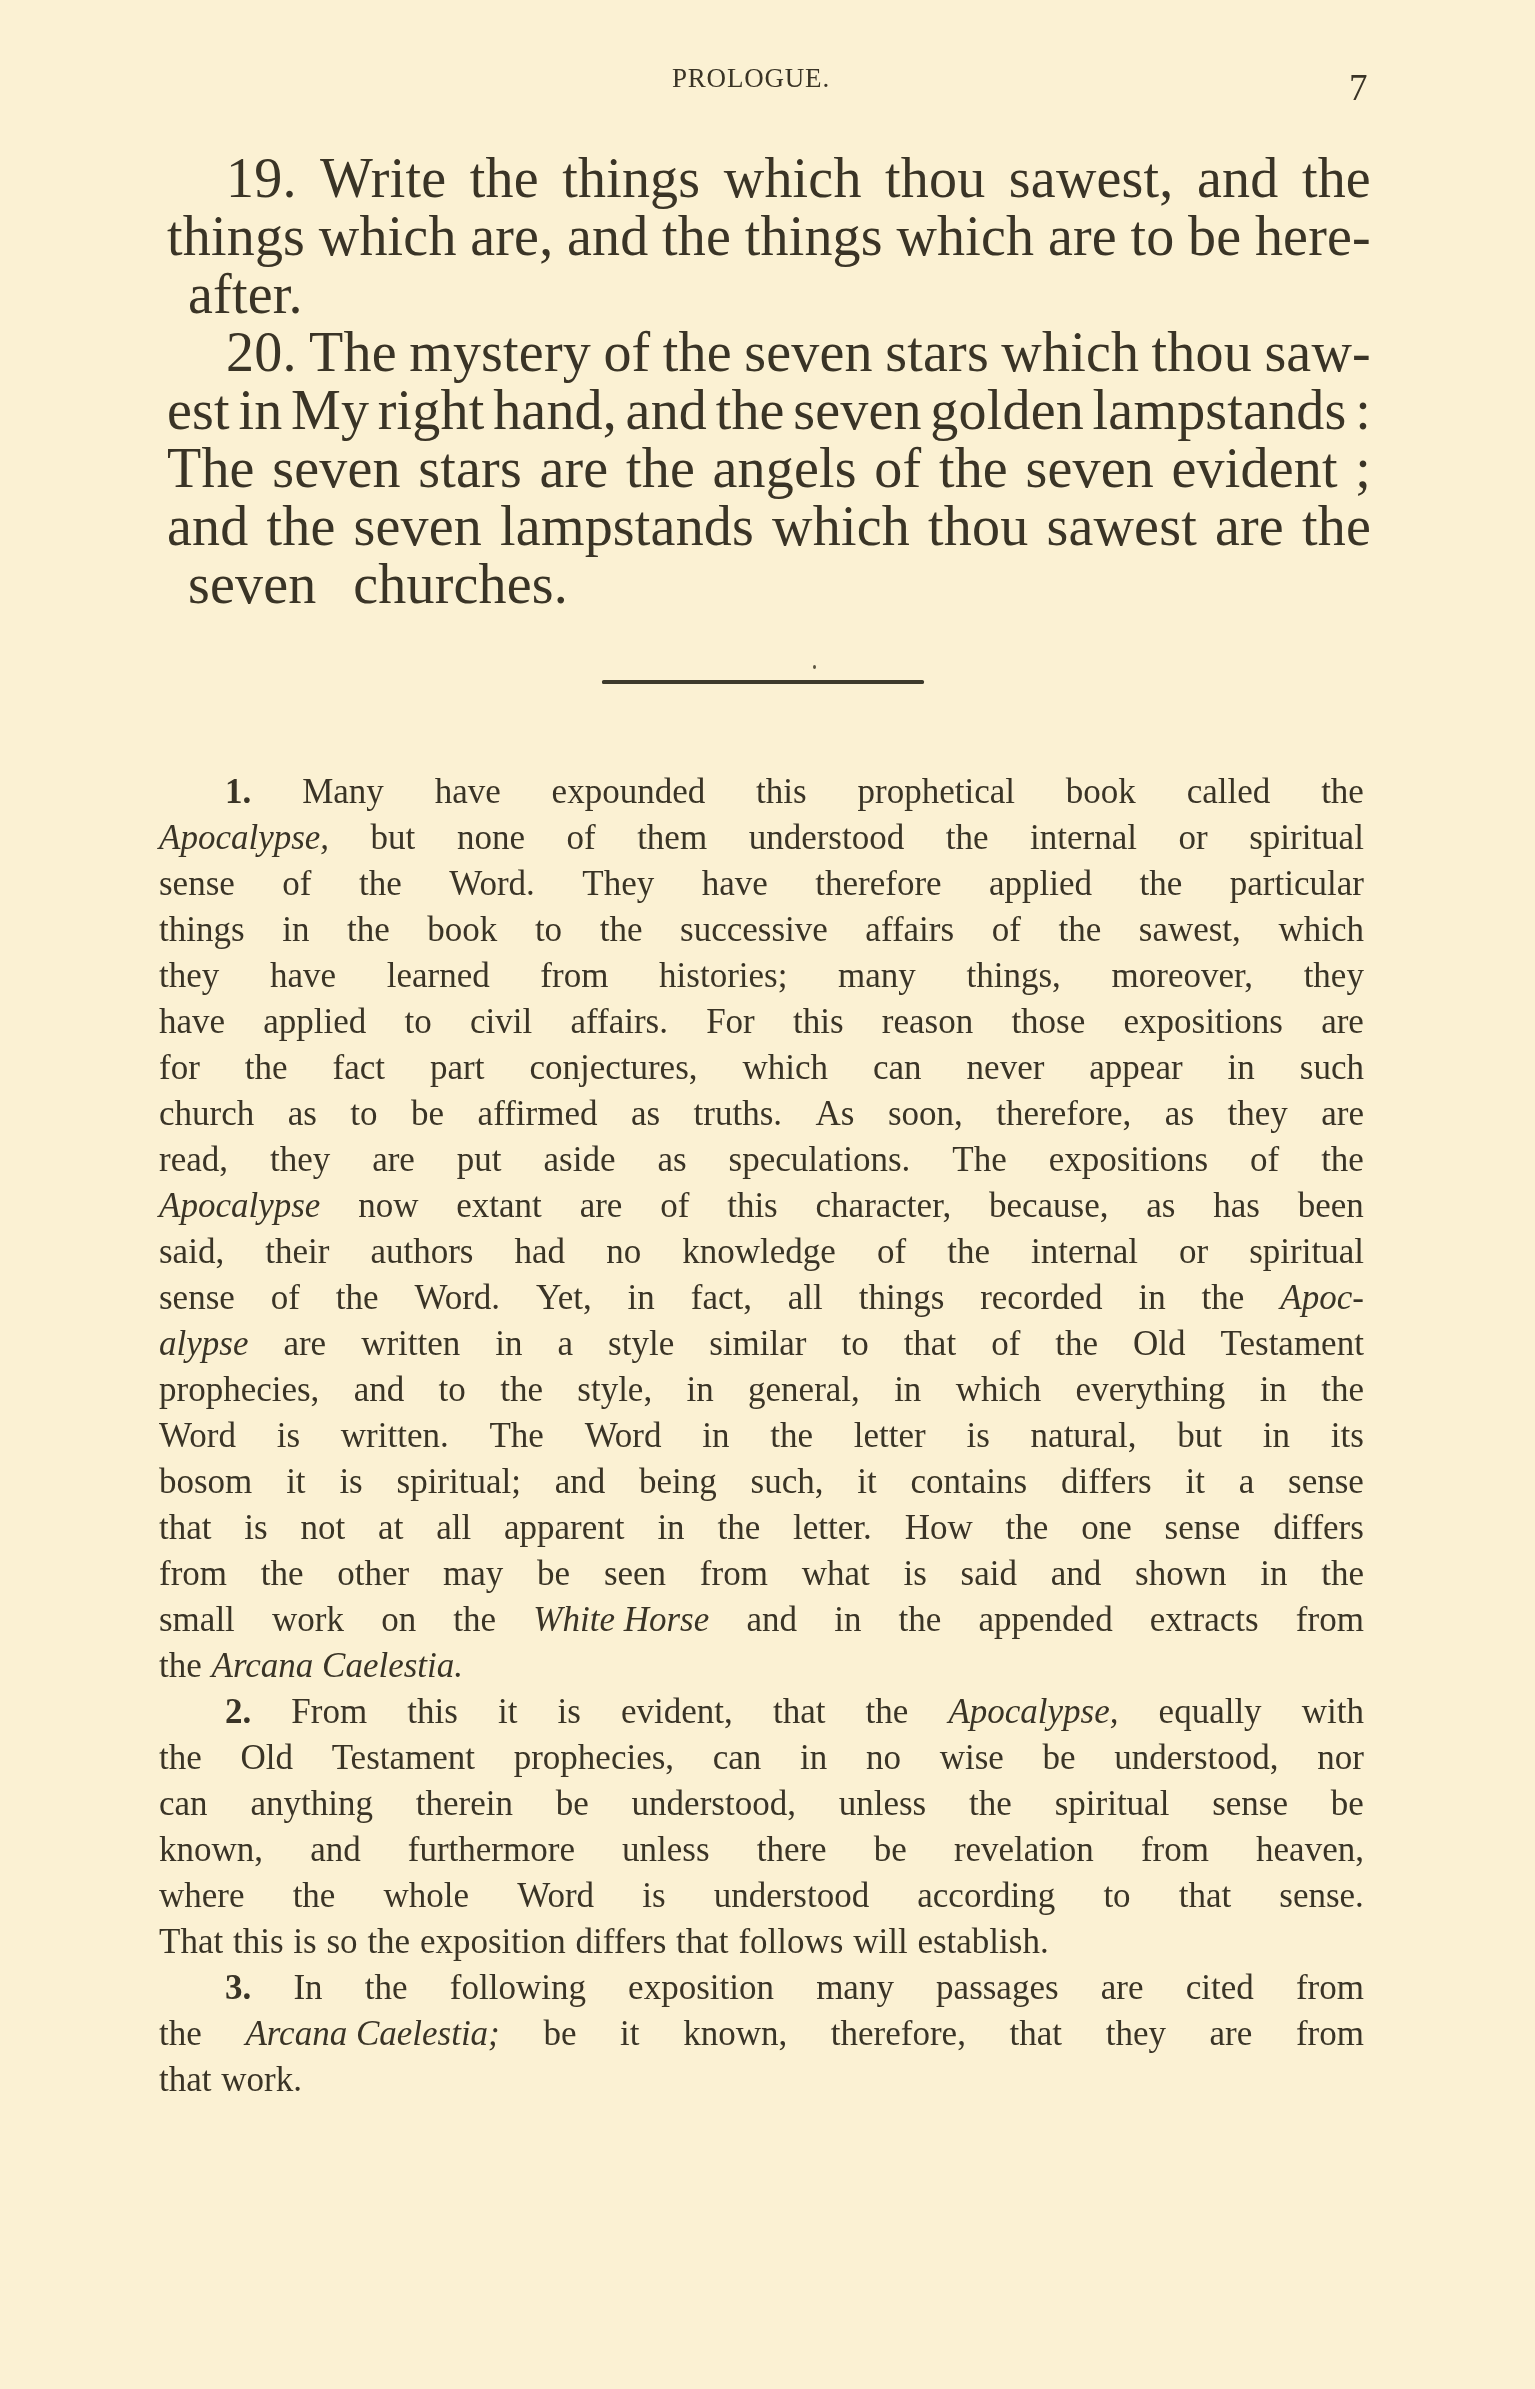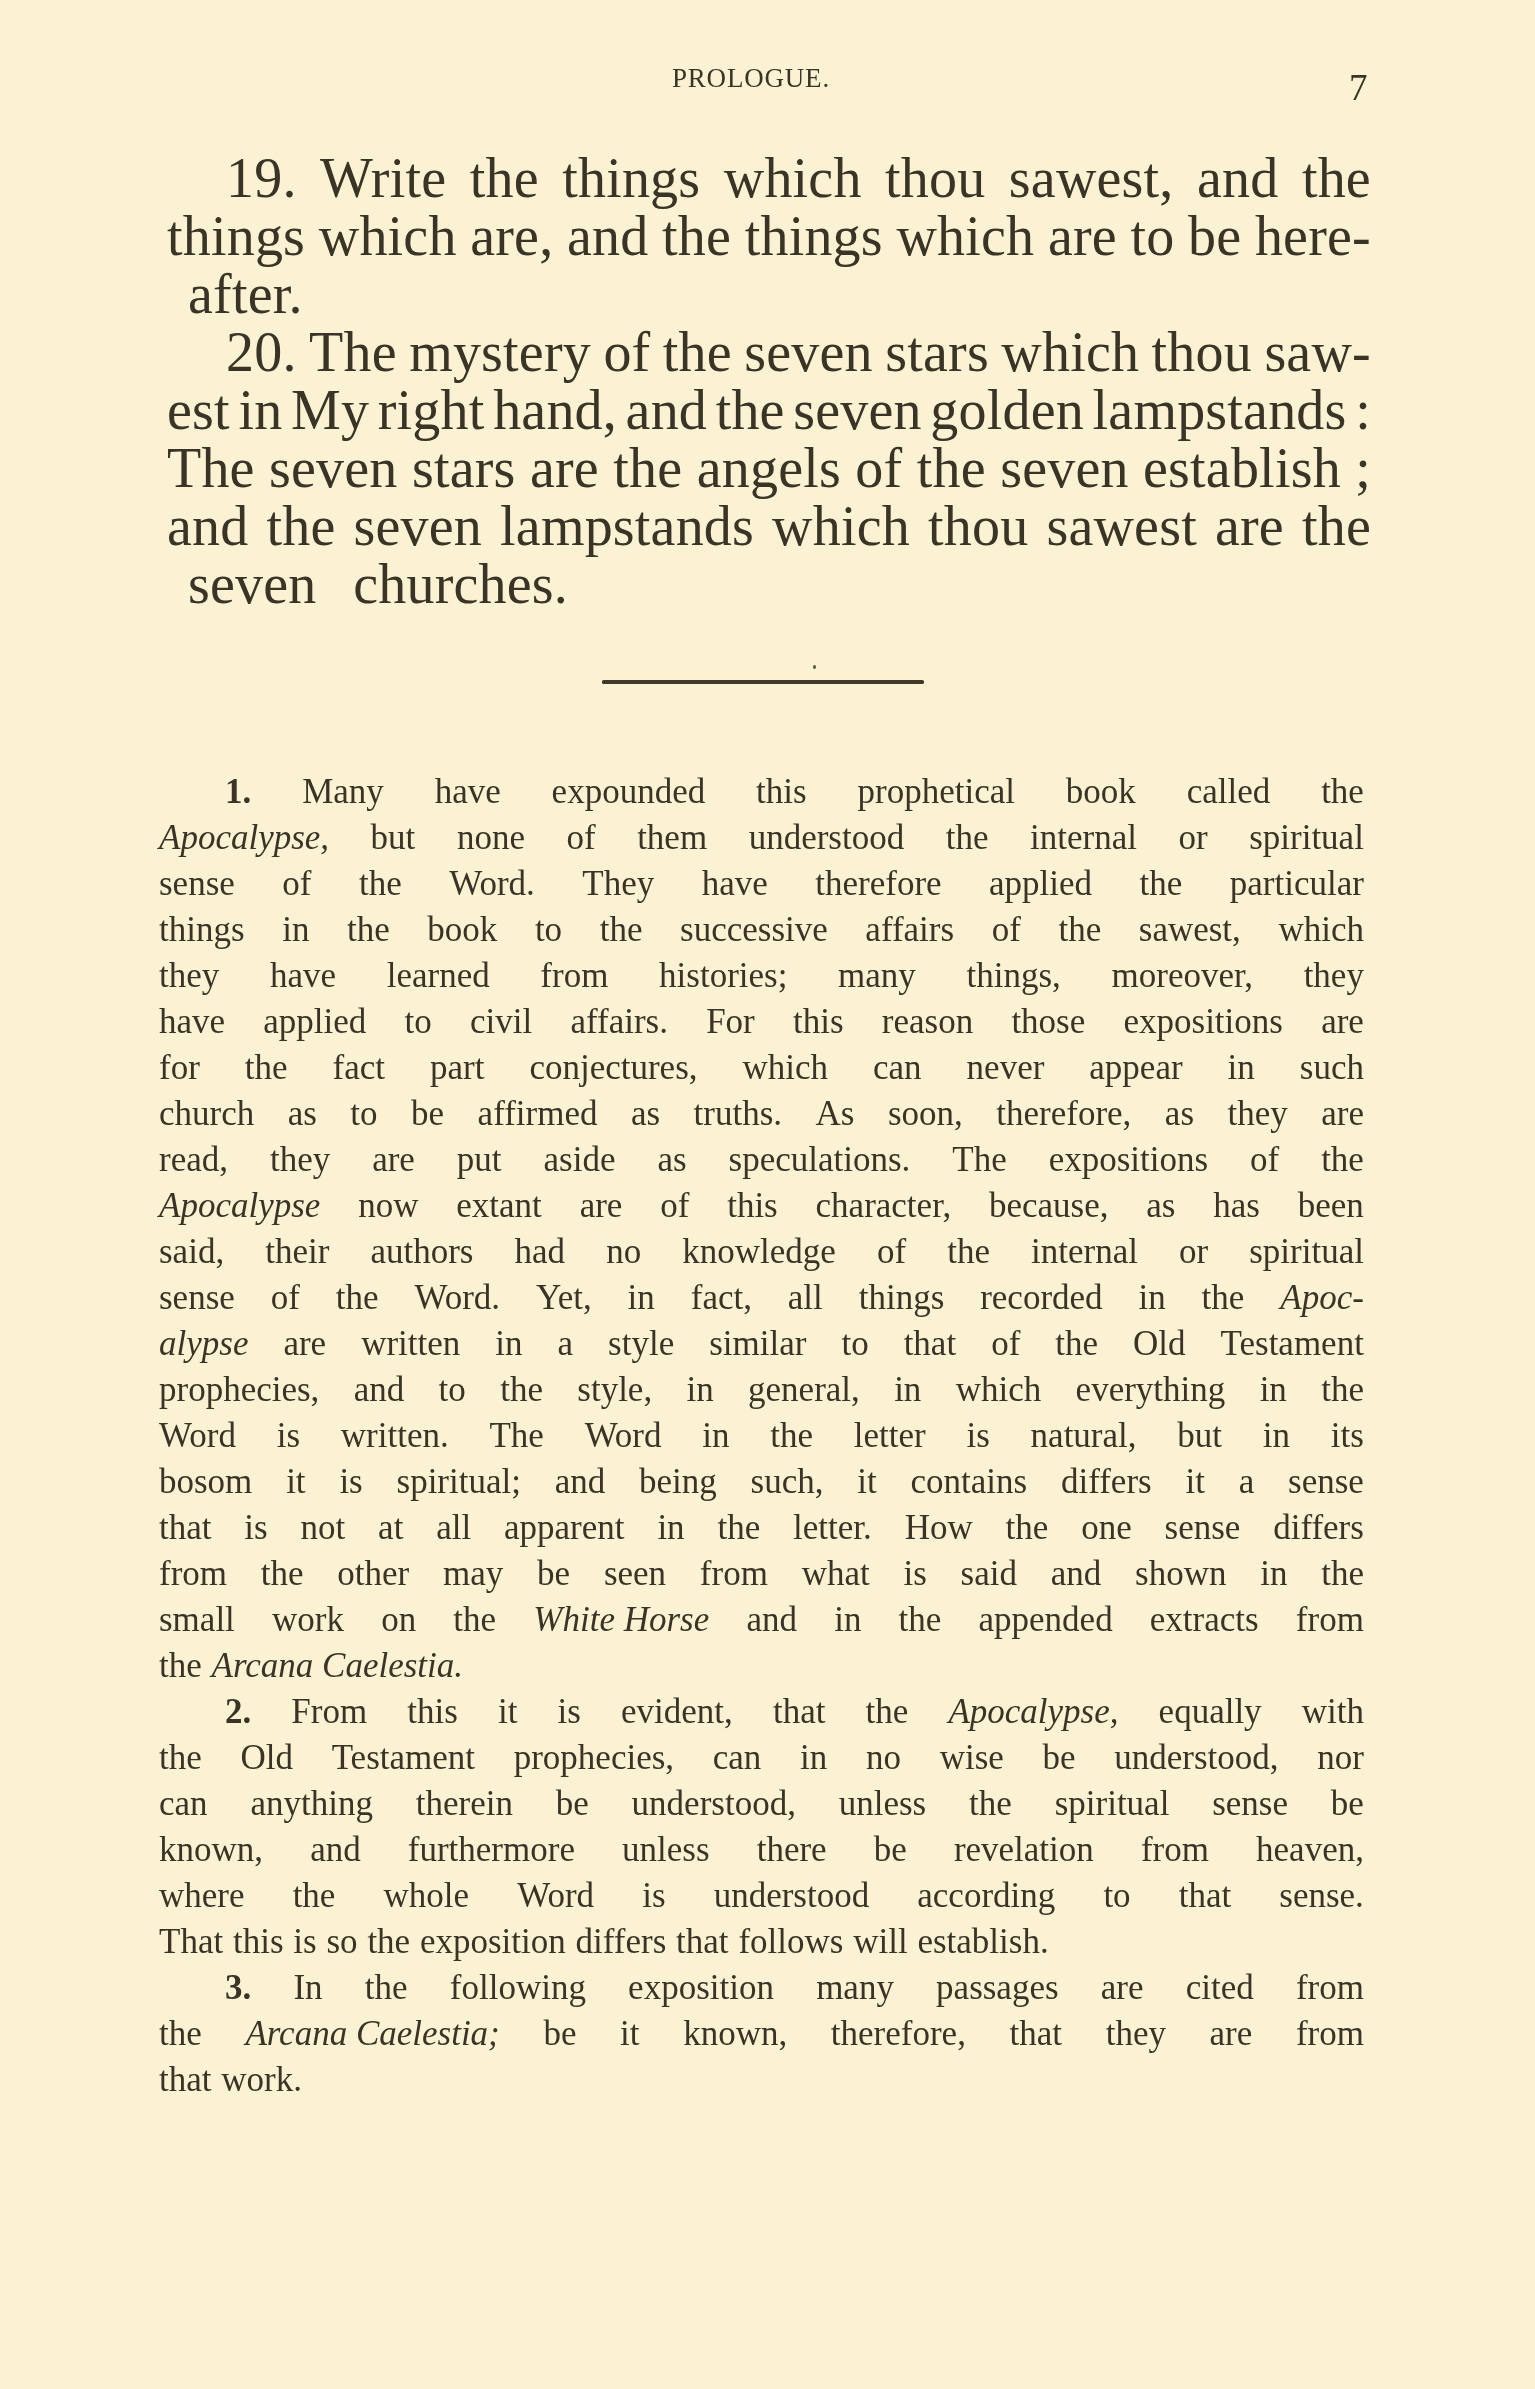--- a/index.html
+++ b/index.html
@@ -122,21 +122,21 @@
         <div class="line">
           <span class="w">The</span>
           <span class="w">seven</span>
           <span class="w">stars</span>
           <span class="w">are</span>
           <span class="w">the</span>
           <span class="w">angels</span>
           <span class="w">of</span>
           <span class="w">the</span>
           <span class="w">seven</span>
-          <span class="w">establish</span>
+          <span class="w">evident</span>
           <span class="w">;</span>
         </div>
         <div class="line">
           <span class="w">and</span>
           <span class="w">the</span>
           <span class="w">seven</span>
           <span class="w">lampstands</span>
           <span class="w">which</span>
           <span class="w">thou</span>
           <span class="w">sawest</span>

